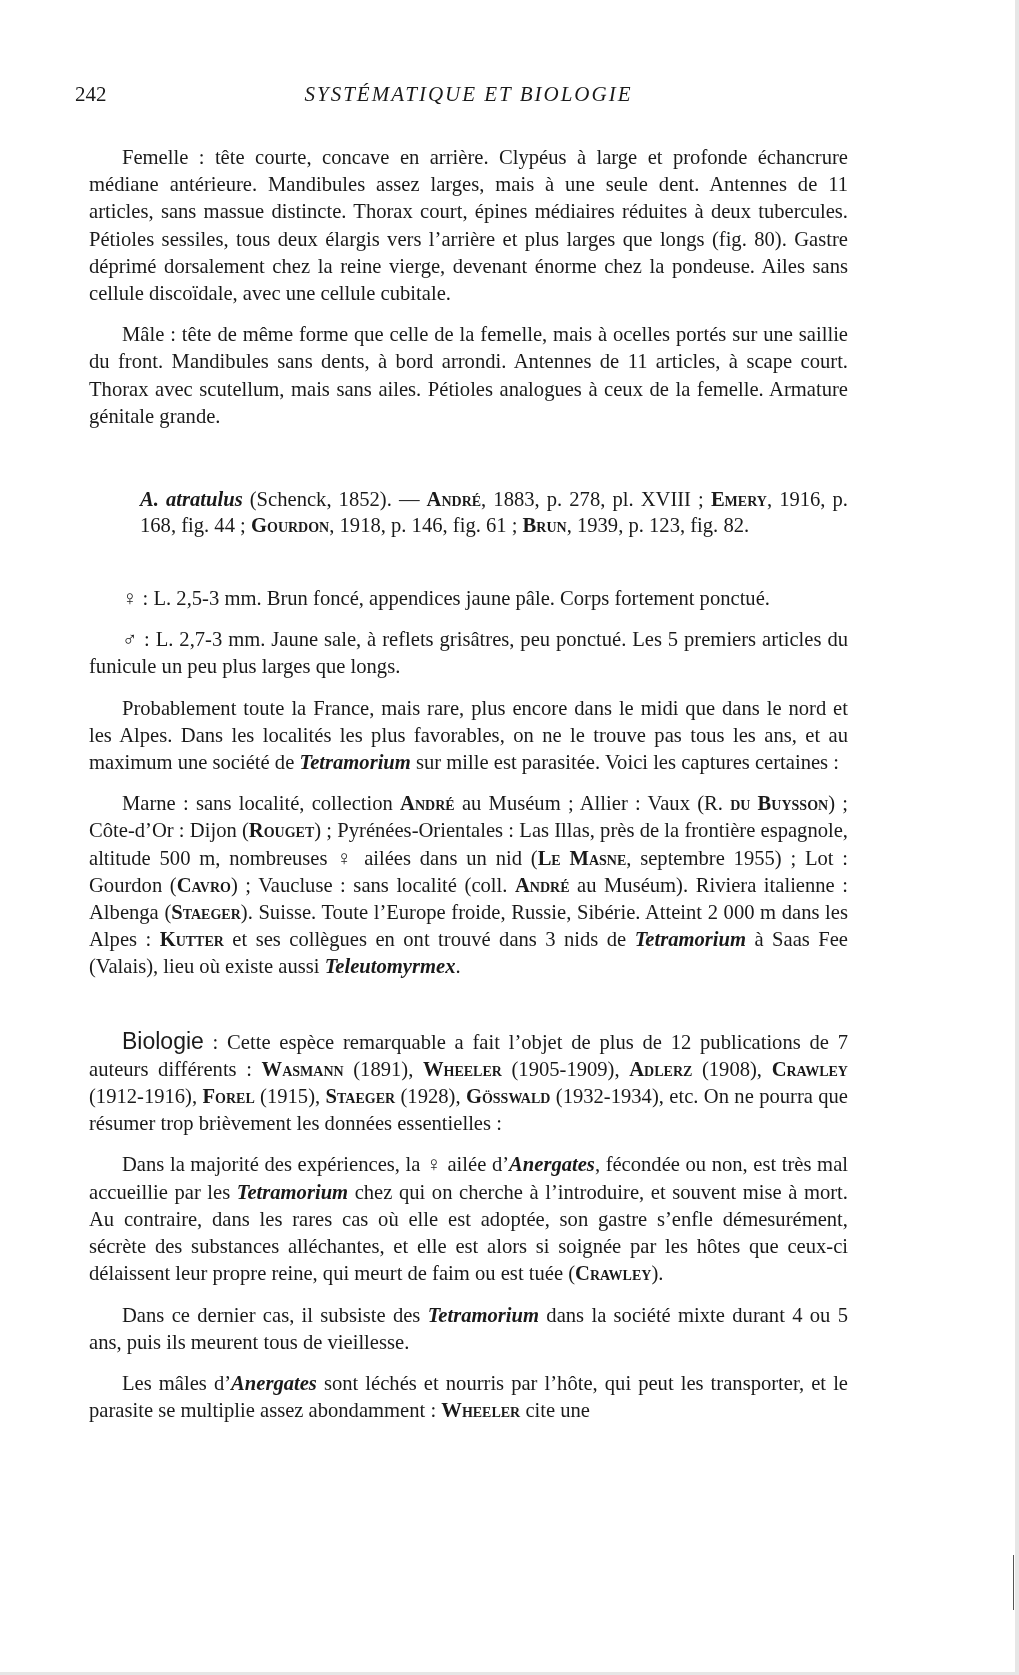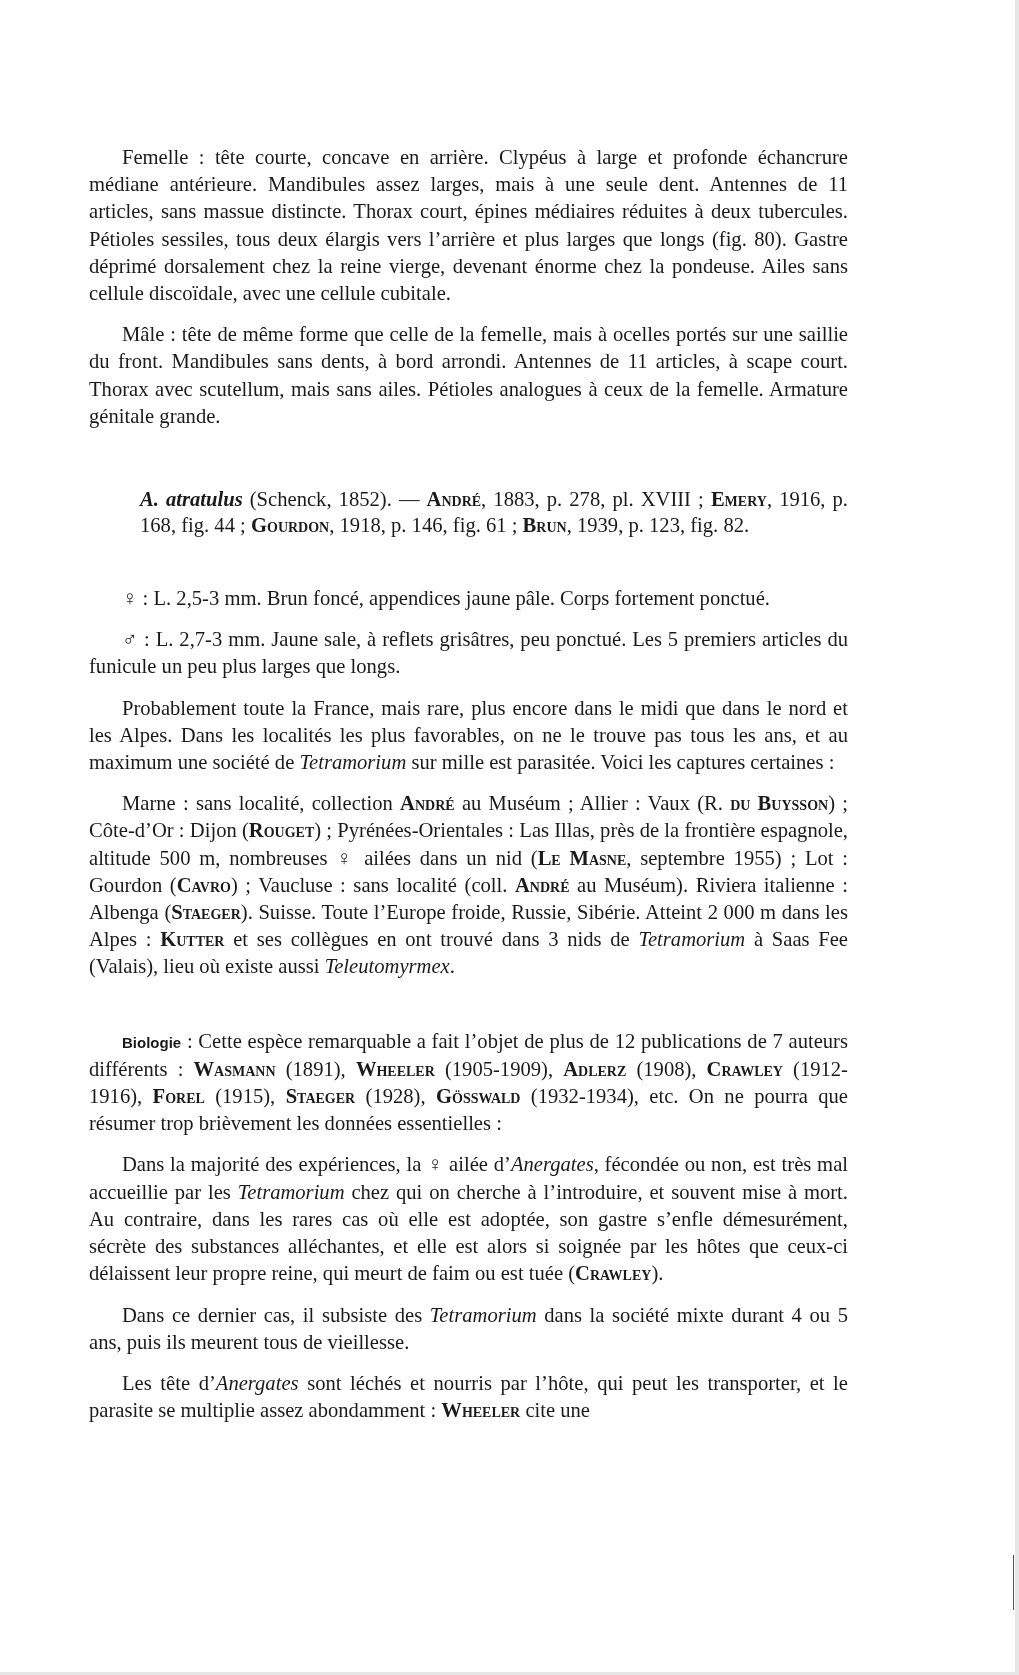--- a/index.html
+++ b/index.html
@@ -26,40 +26,44 @@
     position: absolute; left: 0; right: 0; top: 0; text-align: center;
     font-style: italic; letter-spacing: 2px;
   }
   .body {
     position: absolute; left: 75px; top: 130px; width: 787px;
     font-size: 20.6px; line-height: 27.2px;
     text-align: justify;
   }
   p { margin: 14px; text-indent: 33px; }
   .sc { font-variant: small-caps; font-weight: bold; }
-  .it { font-style: italic; }
+  .it { font-style: italic; font-weight: bold; }
   .bi { font-style: italic; font-weight: bold; }
-  .sans-bold { font-family: "Liberation Sans", "DejaVu Sans", sans-serif; font-weight: bold; font-size: 15px; }
+  .sans-bold { font-family: "Liberation Sans", "DejaVu Sans", sans-serif; font-weight: normal; font-size: 23px; }
   .gap-lg { height: 28px; }
   .gap-md { height: 19px; }
   .synonymy {
     margin-left: 65px; text-indent: 0;
     line-height: 26px;
     text-align: justify;
   }
   .edge-mark {
     position: absolute; left: 1013px; top: 1555px; width: 1px; height: 55px;
     background: #555;
   }
 </style>
 </head>
 <body>
 
 <div class="page">
 
+  <div class="header">
+    <span class="page-number">242</span>
+    <span class="running-title">SYSTÉMATIQUE ET BIOLOGIE</span>
+  </div>
 
   <div class="body">
 
     <p>Femelle : tête courte, concave en arrière. Clypéus à large et profonde échancrure médiane antérieure. Mandibules assez larges, mais à une seule dent. Antennes de 11 articles, sans massue distincte. Thorax court, épines médiaires réduites à deux tubercules. Pétioles sessiles, tous deux élargis vers l’arrière et plus larges que longs (fig. 80). Gastre déprimé dorsalement chez la reine vierge, devenant énorme chez la pondeuse. Ailes sans cellule discoïdale, avec une cellule cubitale.</p>
     <p>Mâle : tête de même forme que celle de la femelle, mais à ocelles portés sur une saillie du front. Mandibules sans dents, à bord arrondi. Antennes de 11 articles, à scape court. Thorax avec scutellum, mais sans ailes. Pétioles analogues à ceux de la femelle. Armature génitale grande.</p>
 
     <div class="gap-lg"></div>
 
     <p class="synonymy">
       <span class="bi">A. atratulus</span><span> (Schenck, 1852). — </span><span class="sc">André</span><span>, 1883, p. 278, pl. XVIII ; </span><span class="sc">Emery</span><span>, 1916, p. 168, fig. 44 ; </span><span class="sc">Gourdon</span><span>, 1918, p. 146, fig. 61 ; </span><span class="sc">Brun</span><span>, 1939, p. 123, fig. 82.</span>
@@ -75,17 +79,17 @@
     <p><span>Marne : sans localité, collection </span><span class="sc">André</span><span> au Muséum ; Allier : Vaux (R. </span><span class="sc">du Buysson</span><span>) ; Côte-d’Or : Dijon (</span><span class="sc">Rouget</span><span>) ; Pyrénées-Orientales : Las Illas, près de la frontière espagnole, altitude 500 m, nombreuses ♀ ailées dans un nid (</span><span class="sc">Le Masne</span><span>, septembre 1955) ; Lot : Gourdon (</span><span class="sc">Cavro</span><span>) ; Vaucluse : sans localité (coll. </span><span class="sc">André</span><span> au Muséum). Riviera italienne : Albenga (</span><span class="sc">Staeger</span><span>). Suisse. Toute l’Europe froide, Russie, Sibérie. Atteint 2 000 m dans les Alpes : </span><span class="sc">Kutter</span><span> et ses collègues en ont trouvé dans 3 nids de </span><span class="it">Tetramorium</span><span> à Saas Fee (Valais), lieu où existe aussi </span><span class="it">Teleutomyrmex</span><span>.</span></p>
 
     <div class="gap-md"></div>
 
     <p><span class="sans-bold">Biologie</span><span> : Cette espèce remarquable a fait l’objet de plus de 12 publications de 7 auteurs différents : </span><span class="sc">Wasmann</span><span> (1891), </span><span class="sc">Wheeler</span><span> (1905-1909), </span><span class="sc">Adlerz</span><span> (1908), </span><span class="sc">Crawley</span><span> (1912-1916), </span><span class="sc">Forel</span><span> (1915), </span><span class="sc">Staeger</span><span> (1928), </span><span class="sc">Gösswald</span><span> (1932-1934), etc. On ne pourra que résumer trop brièvement les données essentielles :</span></p>
 
     <p><span>Dans la majorité des expériences, la ♀ ailée d’</span><span class="it">Anergates</span><span>, fécondée ou non, est très mal accueillie par les </span><span class="it">Tetramorium</span><span> chez qui on cherche à l’introduire, et souvent mise à mort. Au contraire, dans les rares cas où elle est adoptée, son gastre s’enfle démesurément, sécrète des substances alléchantes, et elle est alors si soignée par les hôtes que ceux-ci délaissent leur propre reine, qui meurt de faim ou est tuée (</span><span class="sc">Crawley</span><span>).</span></p>
 
     <p><span>Dans ce dernier cas, il subsiste des </span><span class="it">Tetramorium</span><span> dans la société mixte durant 4 ou 5 ans, puis ils meurent tous de vieillesse.</span></p>
 
-    <p><span>Les tête d’</span><span class="it">Anergates</span><span> sont léchés et nourris par l’hôte, qui peut les transporter, et le parasite se multiplie assez abondamment : </span><span class="sc">Wheeler</span><span> cite une</span></p>
+    <p><span>Les mâles d’</span><span class="it">Anergates</span><span> sont léchés et nourris par l’hôte, qui peut les transporter, et le parasite se multiplie assez abondamment : </span><span class="sc">Wheeler</span><span> cite une</span></p>
   </div>
 
   <div class="edge-mark"></div>
 </div>
 
 </body></html>

